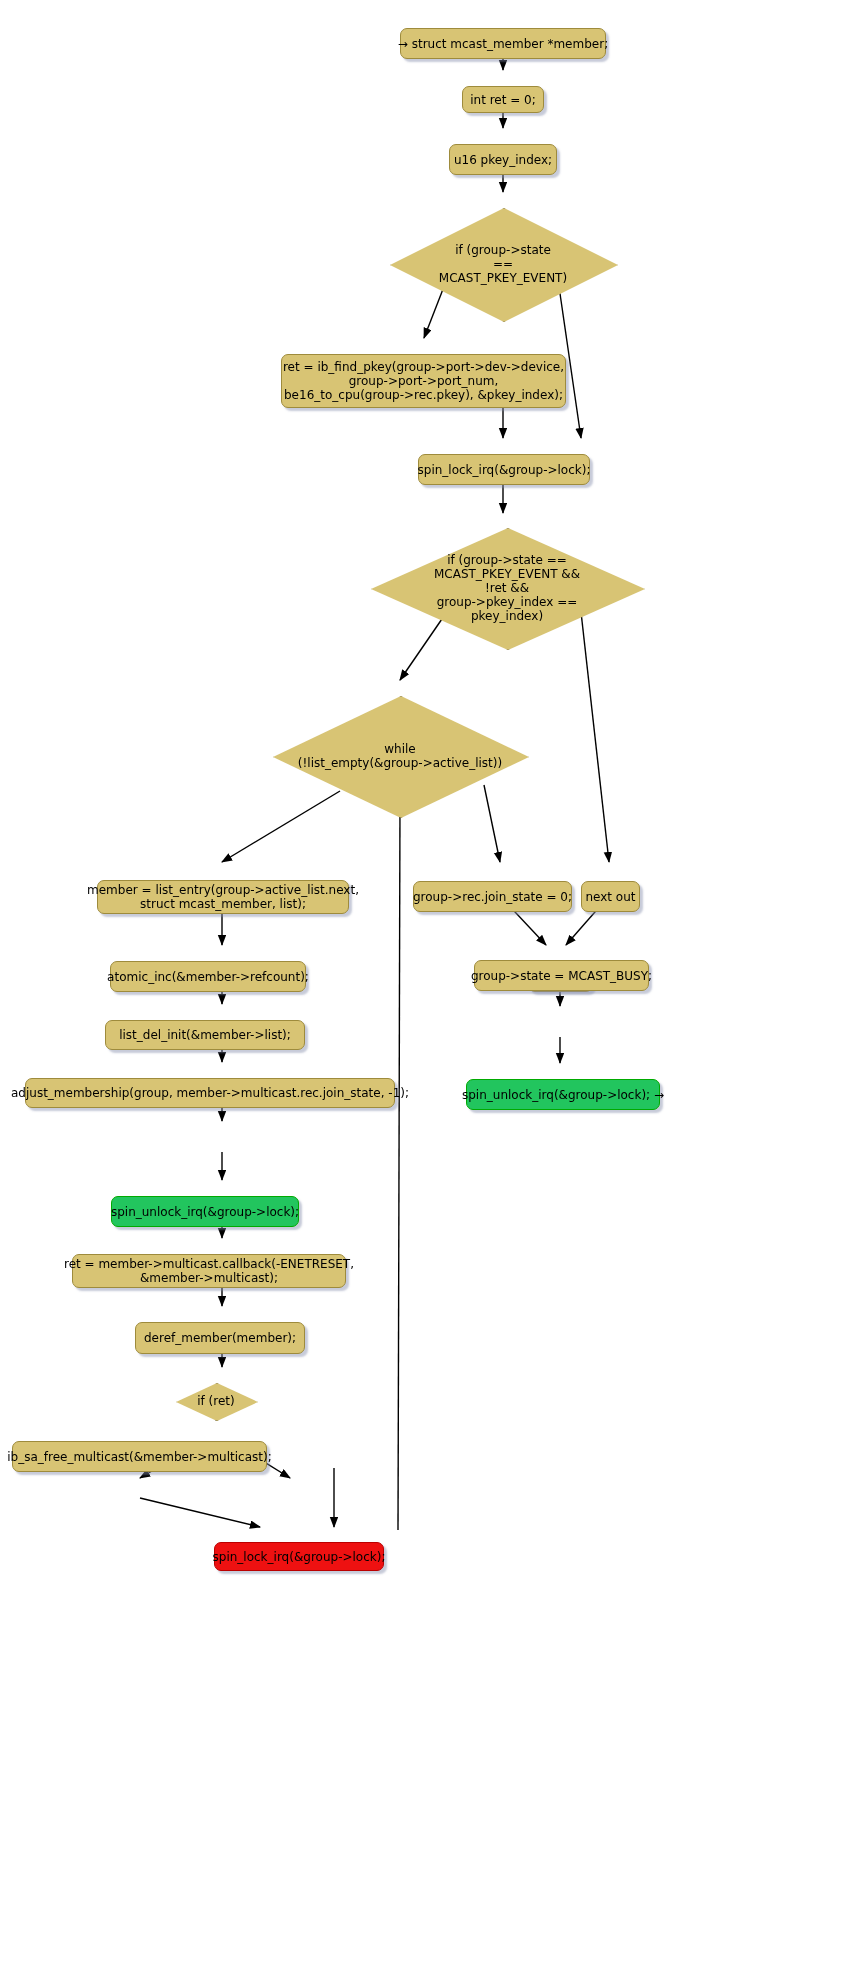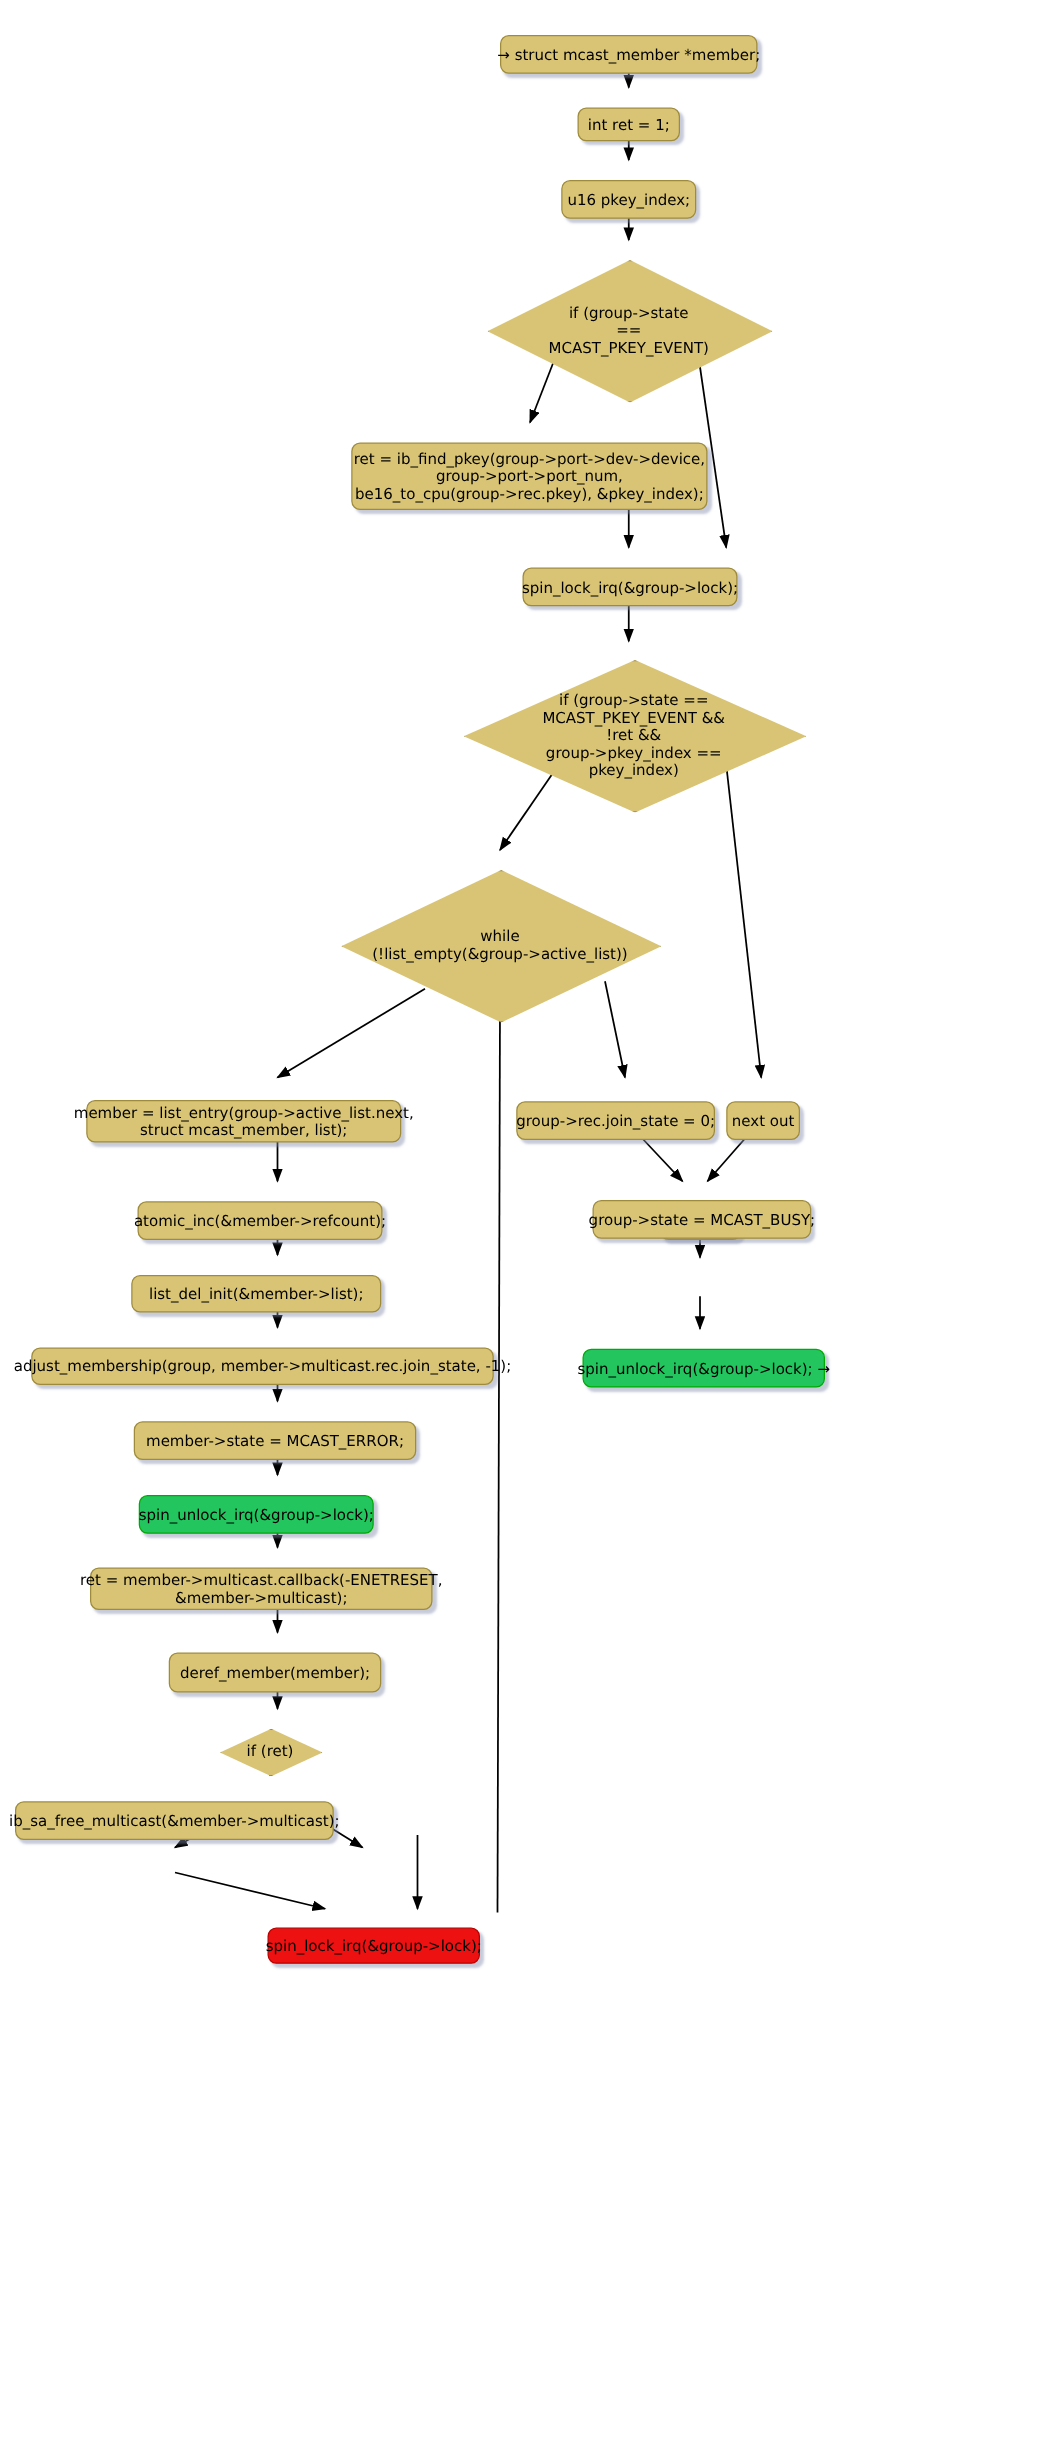--- a/index.html
+++ b/index.html
@@ -64,21 +64,21 @@
       <path d="M398,1530 L400,800"></path>
       <path d="M500,896 L546,945"></path>
       <path d="M609,896 L566,945"></path>
       <path d="M560,978 L560,1006"></path>
       <path d="M560,1037 L560,1063"></path>
     </g>
   </svg>
 
   <div class="node rect" style="left:400px;top:12px;width:206px;height:31px;">→ struct mcast_member *member;</div>
 
-  <div class="node rect" style="left:462px;top:70px;width:82px;height:27px;">int ret = 1;</div>
+  <div class="node rect" style="left:462px;top:70px;width:82px;height:27px;">int ret = 0;</div>
 
   <div class="node rect" style="left:449px;top:128px;width:108px;height:31px;">u16 pkey_index;</div>
 
   <div class="node diamond" style="left:390px;top:192px;width:226px;height:112px;">
     <span class="dshape"></span>
     <span class="dtext">if (group-&gt;state
 ==
 MCAST_PKEY_EVENT)</span>
   </div>
 
@@ -96,30 +96,29 @@
 group-&gt;pkey_index ==
 pkey_index)</span>
   </div>
 
   <div class="node diamond" style="left:273px;top:680px;width:254px;height:120px;">
     <span class="dshape"></span>
     <span class="dtext">while
 (!list_empty(&amp;group-&gt;active_list))</span>
   </div>
 
-  <div class="node rect" style="left:69px;top:864px;width:252px;height:34px;">member = list_entry(group-&gt;active_list.next,
+  <div class="node rect" style="left:97px;top:864px;width:252px;height:34px;">member = list_entry(group-&gt;active_list.next,
 struct mcast_member, list);</div>
 
   <div class="node rect" style="left:110px;top:945px;width:196px;height:31px;">atomic_inc(&amp;member-&gt;refcount);</div>
 
   <div class="node rect" style="left:105px;top:1004px;width:200px;height:30px;">list_del_init(&amp;member-&gt;list);</div>
 
   <div class="node rect" style="left:25px;top:1062px;width:370px;height:30px;">adjust_membership(group, member-&gt;multicast.rec.join_state, -1);</div>
 
-  <div class="node rect" style="left:107px;top:1121px;width:226px;height:31px;">member-&gt;state = MCAST_ERROR;</div>
 
   <div class="node rect green" style="left:111px;top:1180px;width:188px;height:31px;">spin_unlock_irq(&amp;group-&gt;lock);</div>
 
   <div class="node rect" style="left:72px;top:1238px;width:274px;height:34px;">ret = member-&gt;multicast.callback(-ENETRESET,
 &amp;member-&gt;multicast);</div>
 
   <div class="node rect" style="left:135px;top:1306px;width:170px;height:32px;">deref_member(member);</div>
 
   <div class="node diamond" style="left:176px;top:1367px;width:80px;height:36px;">
     <span class="dshape"></span>

